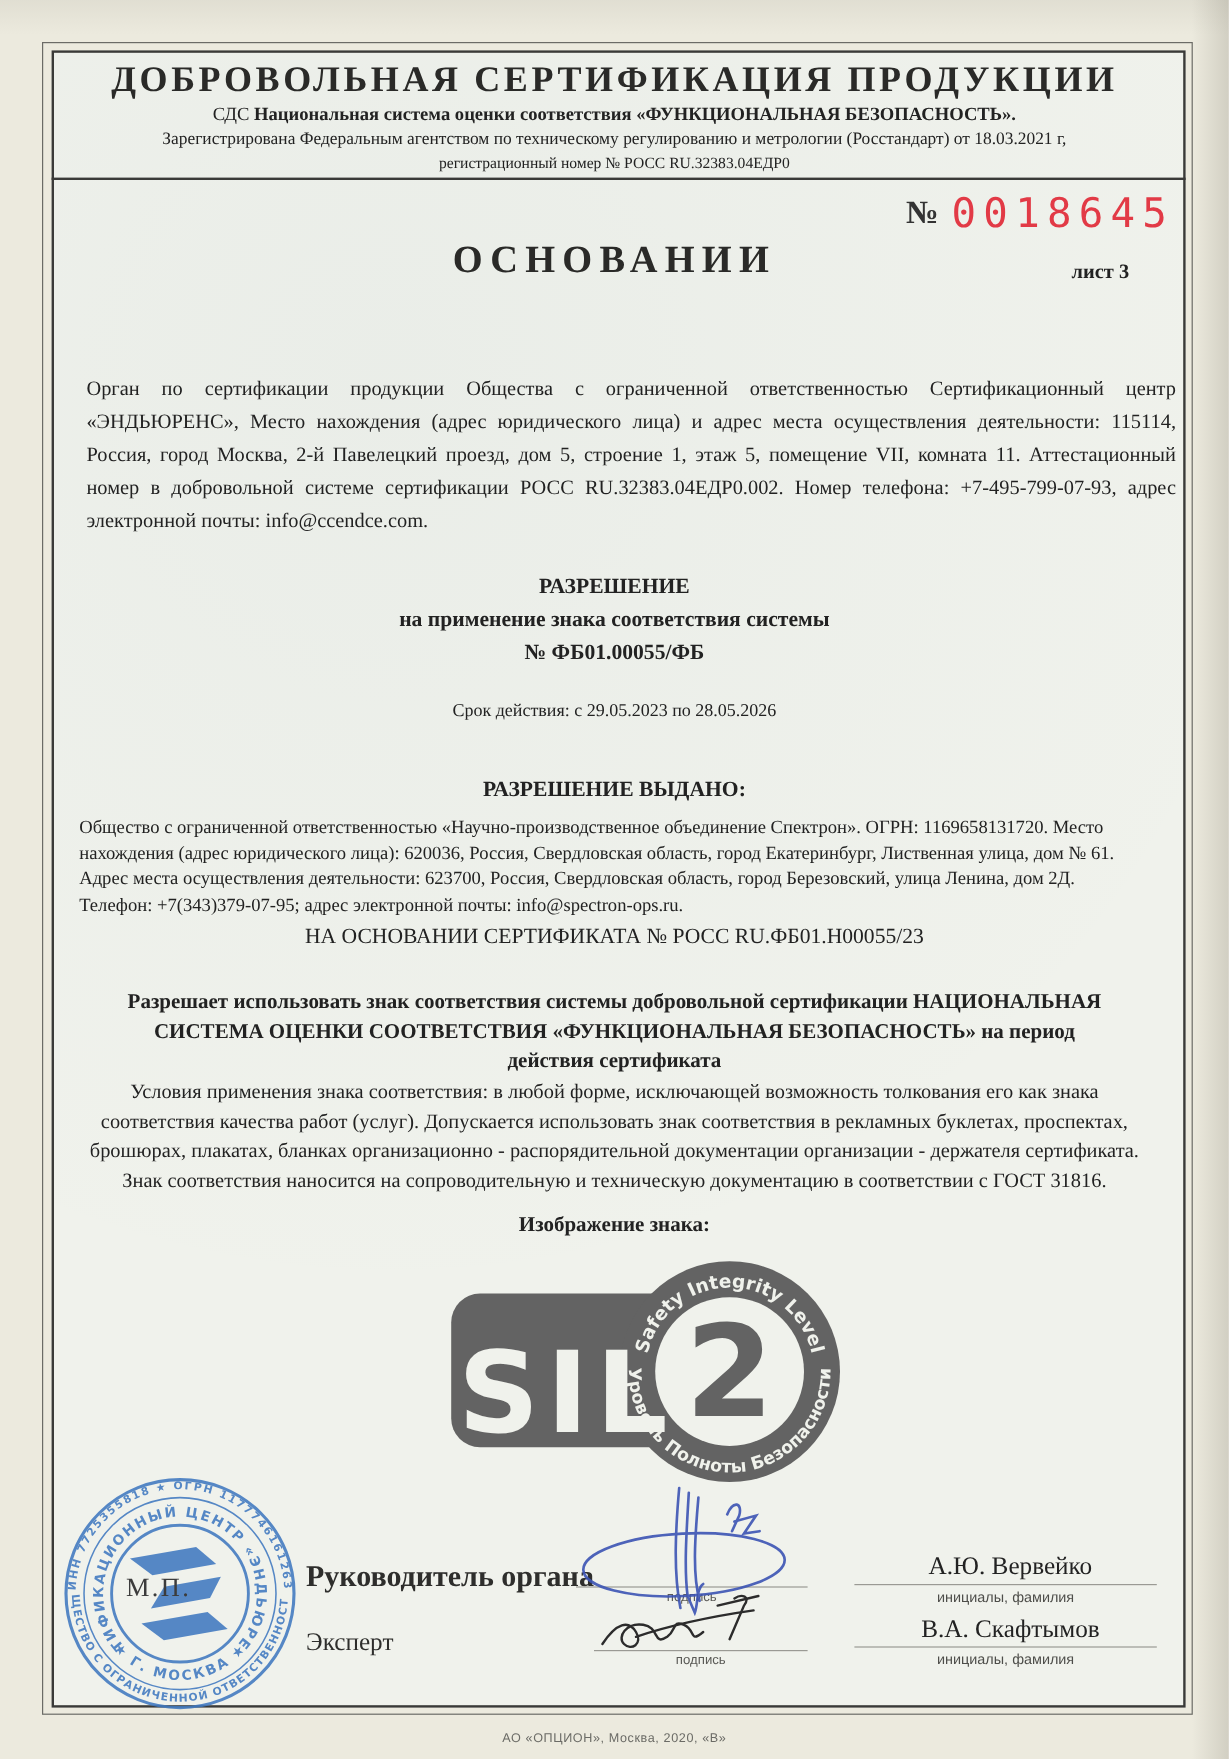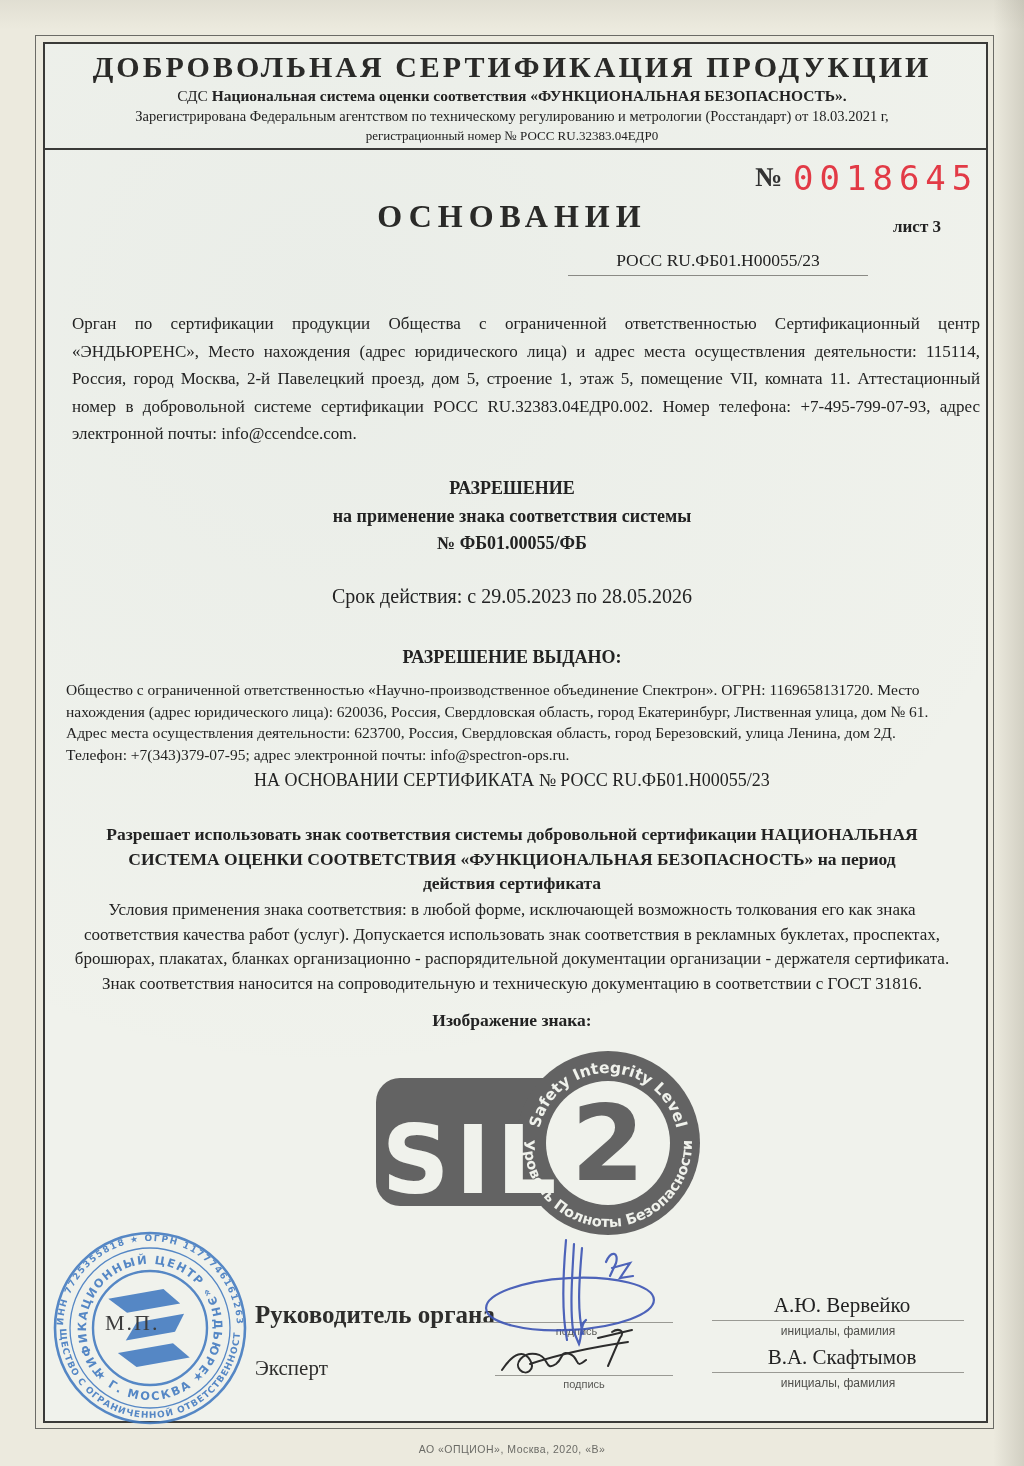--- a/index.html
+++ b/index.html
@@ -40,21 +40,21 @@
   .sheet{left:893px;top:217px;font-size:17px;font-weight:bold;}
   .cert-label{left:235px;top:253px;font-size:20.5px;font-weight:bold;}
   .cert-value{left:568px;top:250px;width:300px;text-align:center;font-size:17.5px;
      border-bottom:1.5px solid #8a8a85;padding-bottom:4px;}
 
   .org-par{left:72px;top:310px;width:908px;font-size:17px;line-height:27.6px;text-align:justify;}
 
   .perm-title{top:478px;font-size:18px;font-weight:bold;}
   .perm-sub{top:506px;font-size:18px;font-weight:bold;}
   .perm-no{top:533px;font-size:18px;font-weight:bold;}
-  .validity{top:585px;font-size:20px;}
+  .validity{top:585px;font-size:15px;}
 
   .issued-title{top:647px;font-size:18px;font-weight:bold;}
   .issued-par{left:66px;top:679px;width:892px;font-size:15.5px;line-height:21.5px;text-align:left;}
   .basis{top:770px;font-size:18px;}
 
   .grant-par{left:102px;top:822px;width:820px;font-size:17.5px;line-height:24.5px;font-weight:bold;text-align:center;}
   .cond-par{left:64px;top:898px;width:896px;font-size:17px;line-height:24.5px;text-align:center;}
   .mark-label{top:1010px;font-size:17.5px;font-weight:bold;}
 
   .sil-svg{left:368px;top:1046px;}
@@ -91,21 +91,20 @@
   <div class="abs center hdr-title">ДОБРОВОЛЬНАЯ СЕРТИФИКАЦИЯ ПРОДУКЦИИ</div>
   <div class="abs center hdr-reg1">Зарегистрирована Федеральным агентством по техническому регулированию и метрологии (Росстандарт) от 18.03.2021 г,</div>
   <div class="abs center hdr-reg2">регистрационный номер № РОСС RU.32383.04ЕДР0</div>
   <div class="abs hdr-divider"></div>
 
   <div class="abs no-sign">№</div>
   <div class="abs blank-number">0018645</div>
 
   <div class="abs center appendix-title">ОСНОВАНИИ</div>
   <div class="abs sheet">лист 3</div>
-  <div class="abs cert-value">РОСС RU.ФБ01.H00055/23</div>
 
   <div class="abs org-par">Орган по сертификации продукции Общества с ограниченной ответственностью Сертификационный центр «ЭНДЬЮРЕНС», Место нахождения (адрес юридического лица) и адрес места осуществления деятельности: 115114, Россия, город Москва, 2-й Павелецкий проезд, дом 5, строение 1, этаж 5, помещение VII, комната 11. Аттестационный номер в добровольной системе сертификации РОСС RU.32383.04ЕДР0.002. Номер телефона: +7-495-799-07-93, адрес электронной почты: info@ccendce.com.</div>
 
   <div class="abs center perm-title">РАЗРЕШЕНИЕ</div>
   <div class="abs center perm-sub">на применение знака соответствия системы</div>
   <div class="abs center perm-no">№ ФБ01.00055/ФБ</div>
   <div class="abs center validity">Срок действия: с 29.05.2023 по 28.05.2026</div>
 
   <div class="abs center issued-title">РАЗРЕШЕНИЕ ВЫДАНО:</div>
   <div class="abs issued-par">Общество с ограниченной ответственностью «Научно-производственное объединение Спектрон». ОГРН: 1169658131720. Место нахождения (адрес юридического лица): 620036, Россия, Свердловская область, город Екатеринбург, Лиственная улица, дом № 61. Адрес места осуществления деятельности: 623700, Россия, Свердловская область, город Березовский, улица Ленина, дом 2Д. Телефон: +7(343)379-07-95; адрес электронной почты: info@spectron-ops.ru.</div>

